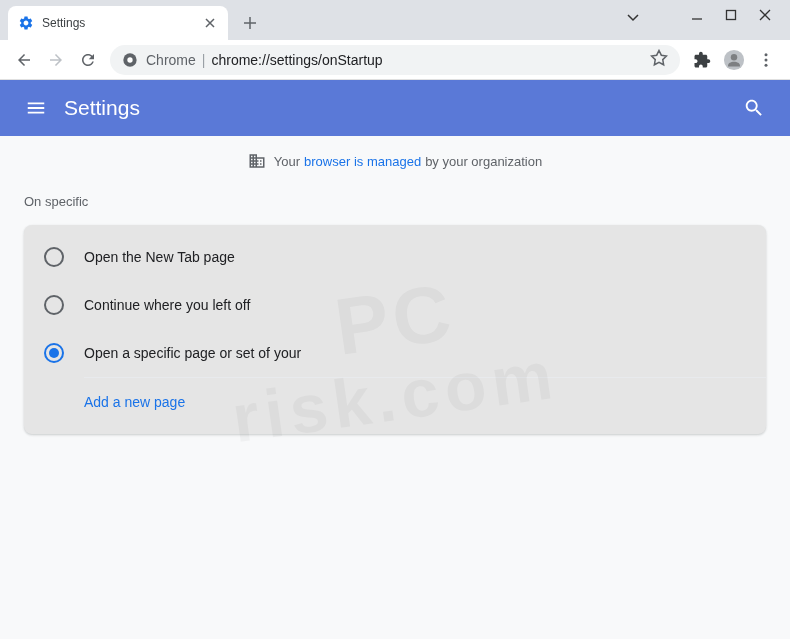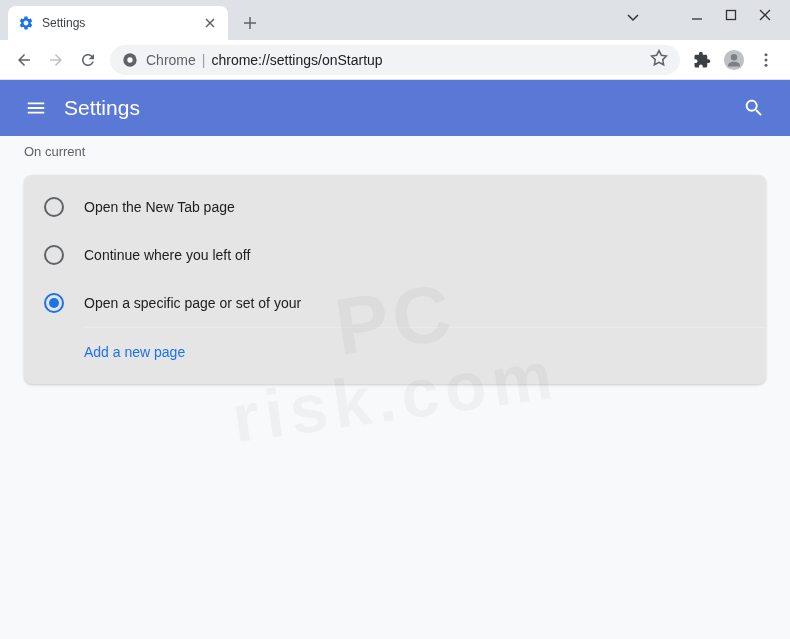--- a/index.html
+++ b/index.html
@@ -170,22 +170,30 @@
   </div>
   <div class="app-title">Settings</div>
   <div class="search-btn">
     <svg width="22" height="22" viewBox="0 0 24 24" fill="#fff">
         <path d="M15.5 14h-.79l-.28-.27C15.41 12.59 16 11.11 16 9.5 16 5.91 13.09 3 9.5 3S3 5.91 3 9.5 5.91 16 9.5 16c1.61 0 3.09-.59 4.23-1.57l.27.28v.79l5 4.99L20.49 19l-4.99-5zm-6 0C7.01 14 5 11.99 5 9.5S7.01 5 9.5 5 14 7.01 14 9.5 11.99 14 9.5 14z"></path>
       </svg>
   </div>
 </div>
 
 <div class="content">
-
-  <div class="section-title">On current</div>
+  <div class="managed-banner">
+    <svg width="18" height="18" viewBox="0 0 24 24" fill="#5f6368">
+        <path d="M12 7V3H2v18h20V7H12zM6 19H4v-2h2v2zm0-4H4v-2h2v2zm0-4H4V9h2v2zm0-4H4V5h2v2zm4 12H8v-2h2v2zm0-4H8v-2h2v2zm0-4H8V9h2v2zm0-4H8V5h2v2zm10 12h-8v-2h2v-2h-2v-2h2v-2h-2V9h8v10zm-2-8h-2v2h2v-2zm0 4h-2v2h2v-2z"></path>
+      </svg>
+    <span>Your</span>
+    <span class="managed-link">browser is managed</span>
+    <span>by your organization</span>
+  </div>
+
+  <div class="section-title">On specific</div>
 
   <div class="card">
     <div class="radio-row">
       <div class="radio"></div>
       <div class="radio-label">Open the New Tab page</div>
     </div>
     <div class="radio-row">
       <div class="radio"></div>
       <div class="radio-label">Continue where you left off</div>
     </div>

